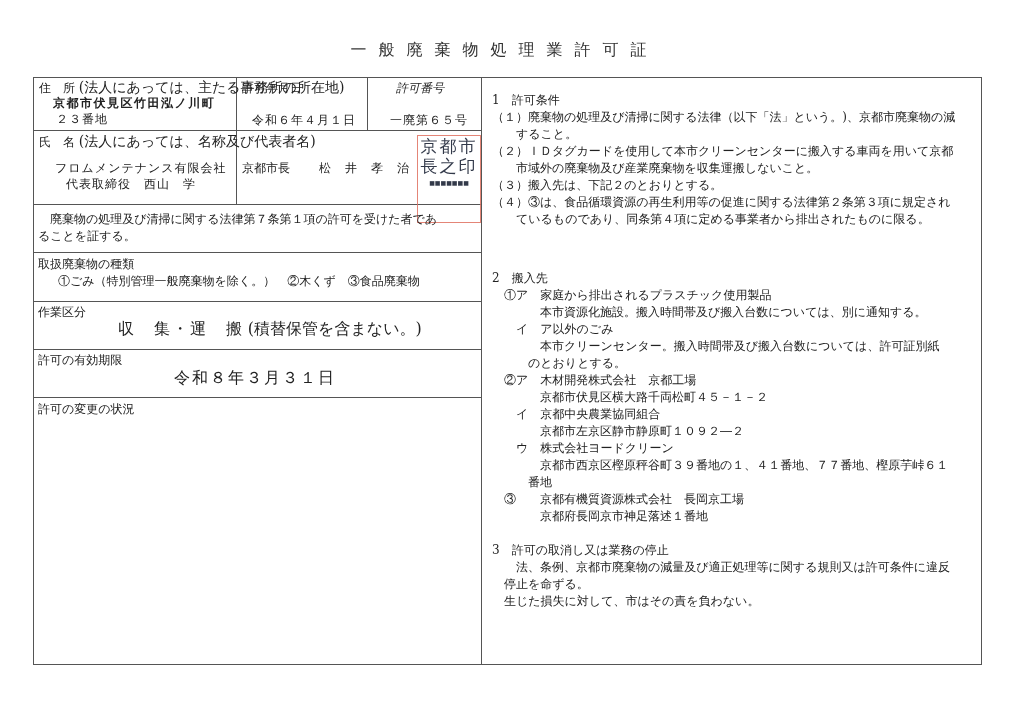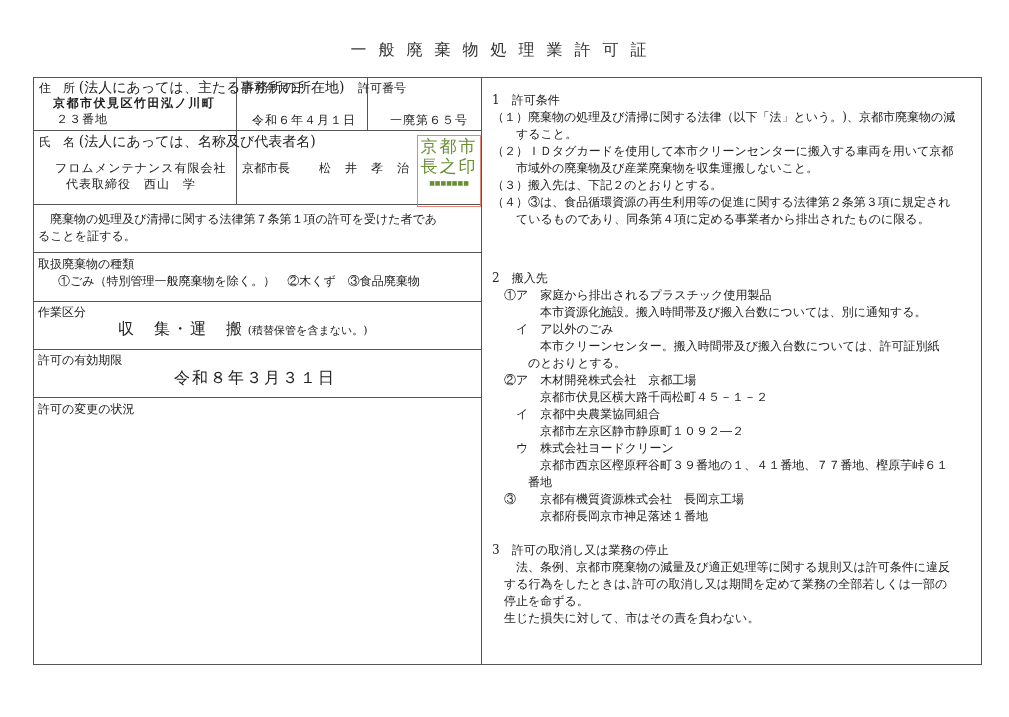--- a/index.html
+++ b/index.html
@@ -15,22 +15,22 @@
     position:absolute; left:33px; top:77px; width:949px; height:588px;
     border:1.5px solid #555; box-sizing:border-box;
   }
   .vline { position:absolute; background:#555; width:1.2px; }
   .hline { position:absolute; background:#555; height:1.2px; }
   .t { position:absolute; font-size:12px; line-height:17px; white-space:nowrap; color:#222; }
   .small { font-size:14px; }
   .lbl { font-size:12px; }
   .big { font-size:16px; letter-spacing:2px; }
   .seal {
-    position:absolute; left:417px; top:135px; width:64px; height:72px;
-    border:1.5px solid #e07060; box-sizing:border-box; color:#4d7c0f;
+    position:absolute; left:417px; top:135px; width:64px; height:88px;
+    border:1.5px solid #e07060; box-sizing:border-box; color:#0f172a;
     font-size:17px; line-height:20px; text-align:center; opacity:0.85;
   }
   .seal .row { letter-spacing:2px; }
   .seal .tiny { font-size:6px; line-height:8px; letter-spacing:0; padding-top:3px; }
   .rp { position:absolute; left:492px; width:485px; font-size:12px; line-height:17px; color:#222; }
   .rp div { white-space:nowrap; }
 </style>
 </head>
 <body>
 
@@ -52,21 +52,21 @@
 <div class="t lbl" style="left:39px;top:79px;">
   <span>住　所</span>
   <span class="small">(法人にあっては、主たる事務所の所在地)</span>
 </div>
 <div class="t" style="left:53px;top:95px;letter-spacing:1.5px;font-weight:bold;">京都市伏見区竹田泓ノ川町</div>
 <div class="t" style="left:56px;top:111px;letter-spacing:1px;">２３番地</div>
 
 <div class="t" style="left:242px;top:80px;">許可年月日</div>
 <div class="t" style="left:252px;top:112px;letter-spacing:1px;">令和６年４月１日</div>
 
-<div class="t" style="left:358px;top:80px;">許可番号</div>
+<div class="t" style="left:396px;top:80px;font-style:italic;">許可番号</div>
 <div class="t" style="left:390px;top:112px;letter-spacing:1px;">一廃第６５号</div>
 
 <div class="t lbl" style="left:39px;top:133px;">
   <span>氏　名</span>
   <span class="small">(法人にあっては、名称及び代表者名)</span>
 </div>
 <div class="t" style="left:55px;top:160px;letter-spacing:1px;">フロムメンテナンス有限会社</div>
 <div class="t" style="left:66px;top:176px;letter-spacing:1px;">代表取締役　西山　学</div>
 
 <div class="t" style="left:242px;top:160px;">京都市長</div>
@@ -79,21 +79,21 @@
 
 <div class="t" style="left:38px;top:211px;">　廃棄物の処理及び清掃に関する法律第７条第１項の許可を受けた者であ</div>
 <div class="t" style="left:38px;top:228px;">ることを証する。</div>
 
 <div class="t" style="left:38px;top:256px;">取扱廃棄物の種類</div>
 <div class="t" style="left:58px;top:273px;">①ごみ（特別管理一般廃棄物を除く。）　②木くず　③食品廃棄物</div>
 
 <div class="t" style="left:38px;top:304px;">作業区分</div>
 <div class="t" style="left:118px;top:320px;">
   <span class="big">収　集・運　搬</span>
-  <span style="font-size:11px;">(積替保管を含まない。)</span>
+  <span style="font-size:16px;">(積替保管を含まない。)</span>
 </div>
 
 <div class="t" style="left:38px;top:352px;">許可の有効期限</div>
 <div class="t big" style="left:174px;top:369px;">令和８年３月３１日</div>
 
 <div class="t" style="left:38px;top:401px;">許可の変更の状況</div>
 
 <div class="rp" style="top:92px;">
   <div>1　許可条件</div>
   <div>（１）廃棄物の処理及び清掃に関する法律（以下「法」という。)、京都市廃棄物の減</div>
@@ -119,16 +119,15 @@
   <div>　　ウ　株式会社ヨードクリーン</div>
   <div>　　　　京都市西京区樫原秤谷町３９番地の１、４１番地、７７番地、樫原芋峠６１</div>
   <div>　　　番地</div>
   <div>　③　　京都有機質資源株式会社　長岡京工場</div>
   <div>　　　　京都府長岡京市神足落述１番地</div>
 </div>
 
 <div class="rp" style="top:542px;">
   <div>3　許可の取消し又は業務の停止</div>
   <div>　　法、条例、京都市廃棄物の減量及び適正処理等に関する規則又は許可条件に違反</div>
-  <div>　する行為をしたときは､許可の取消し又は期間を定めて業務の全部若しくは一部の</div>
   <div>　停止を命ずる。</div>
   <div>　生じた損失に対して、市はその責を負わない。</div>
 </div>
 
 </body></html>

